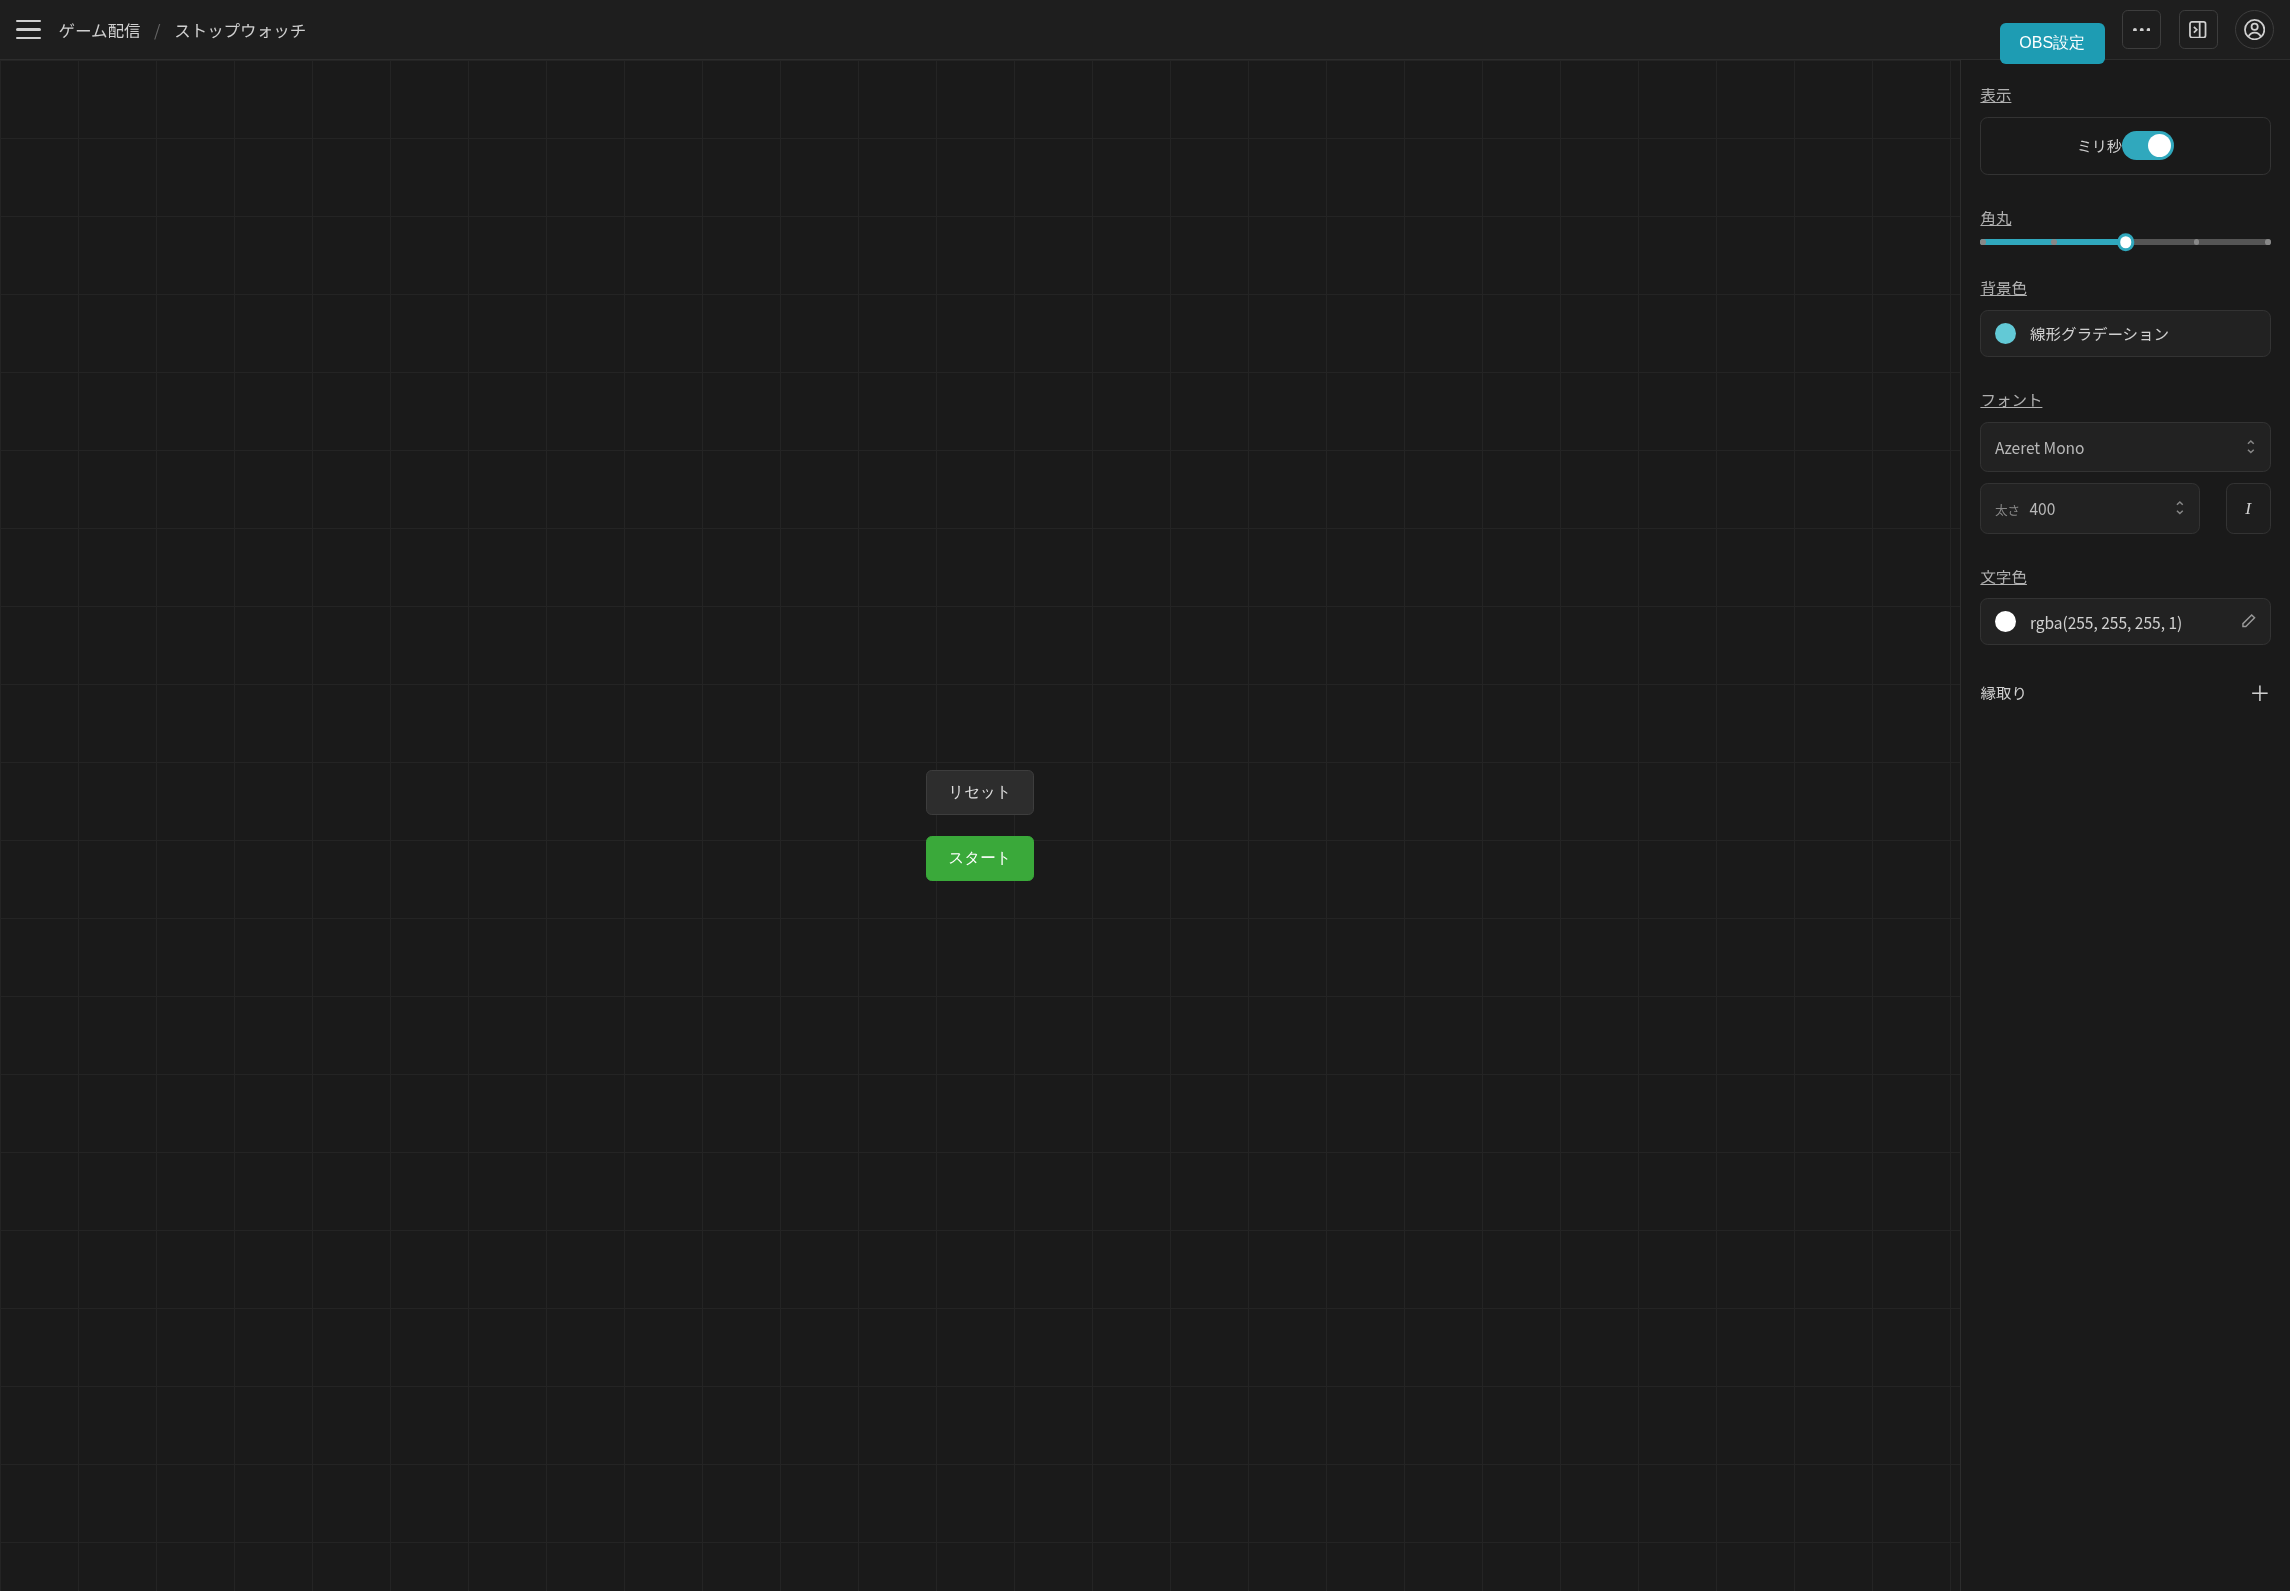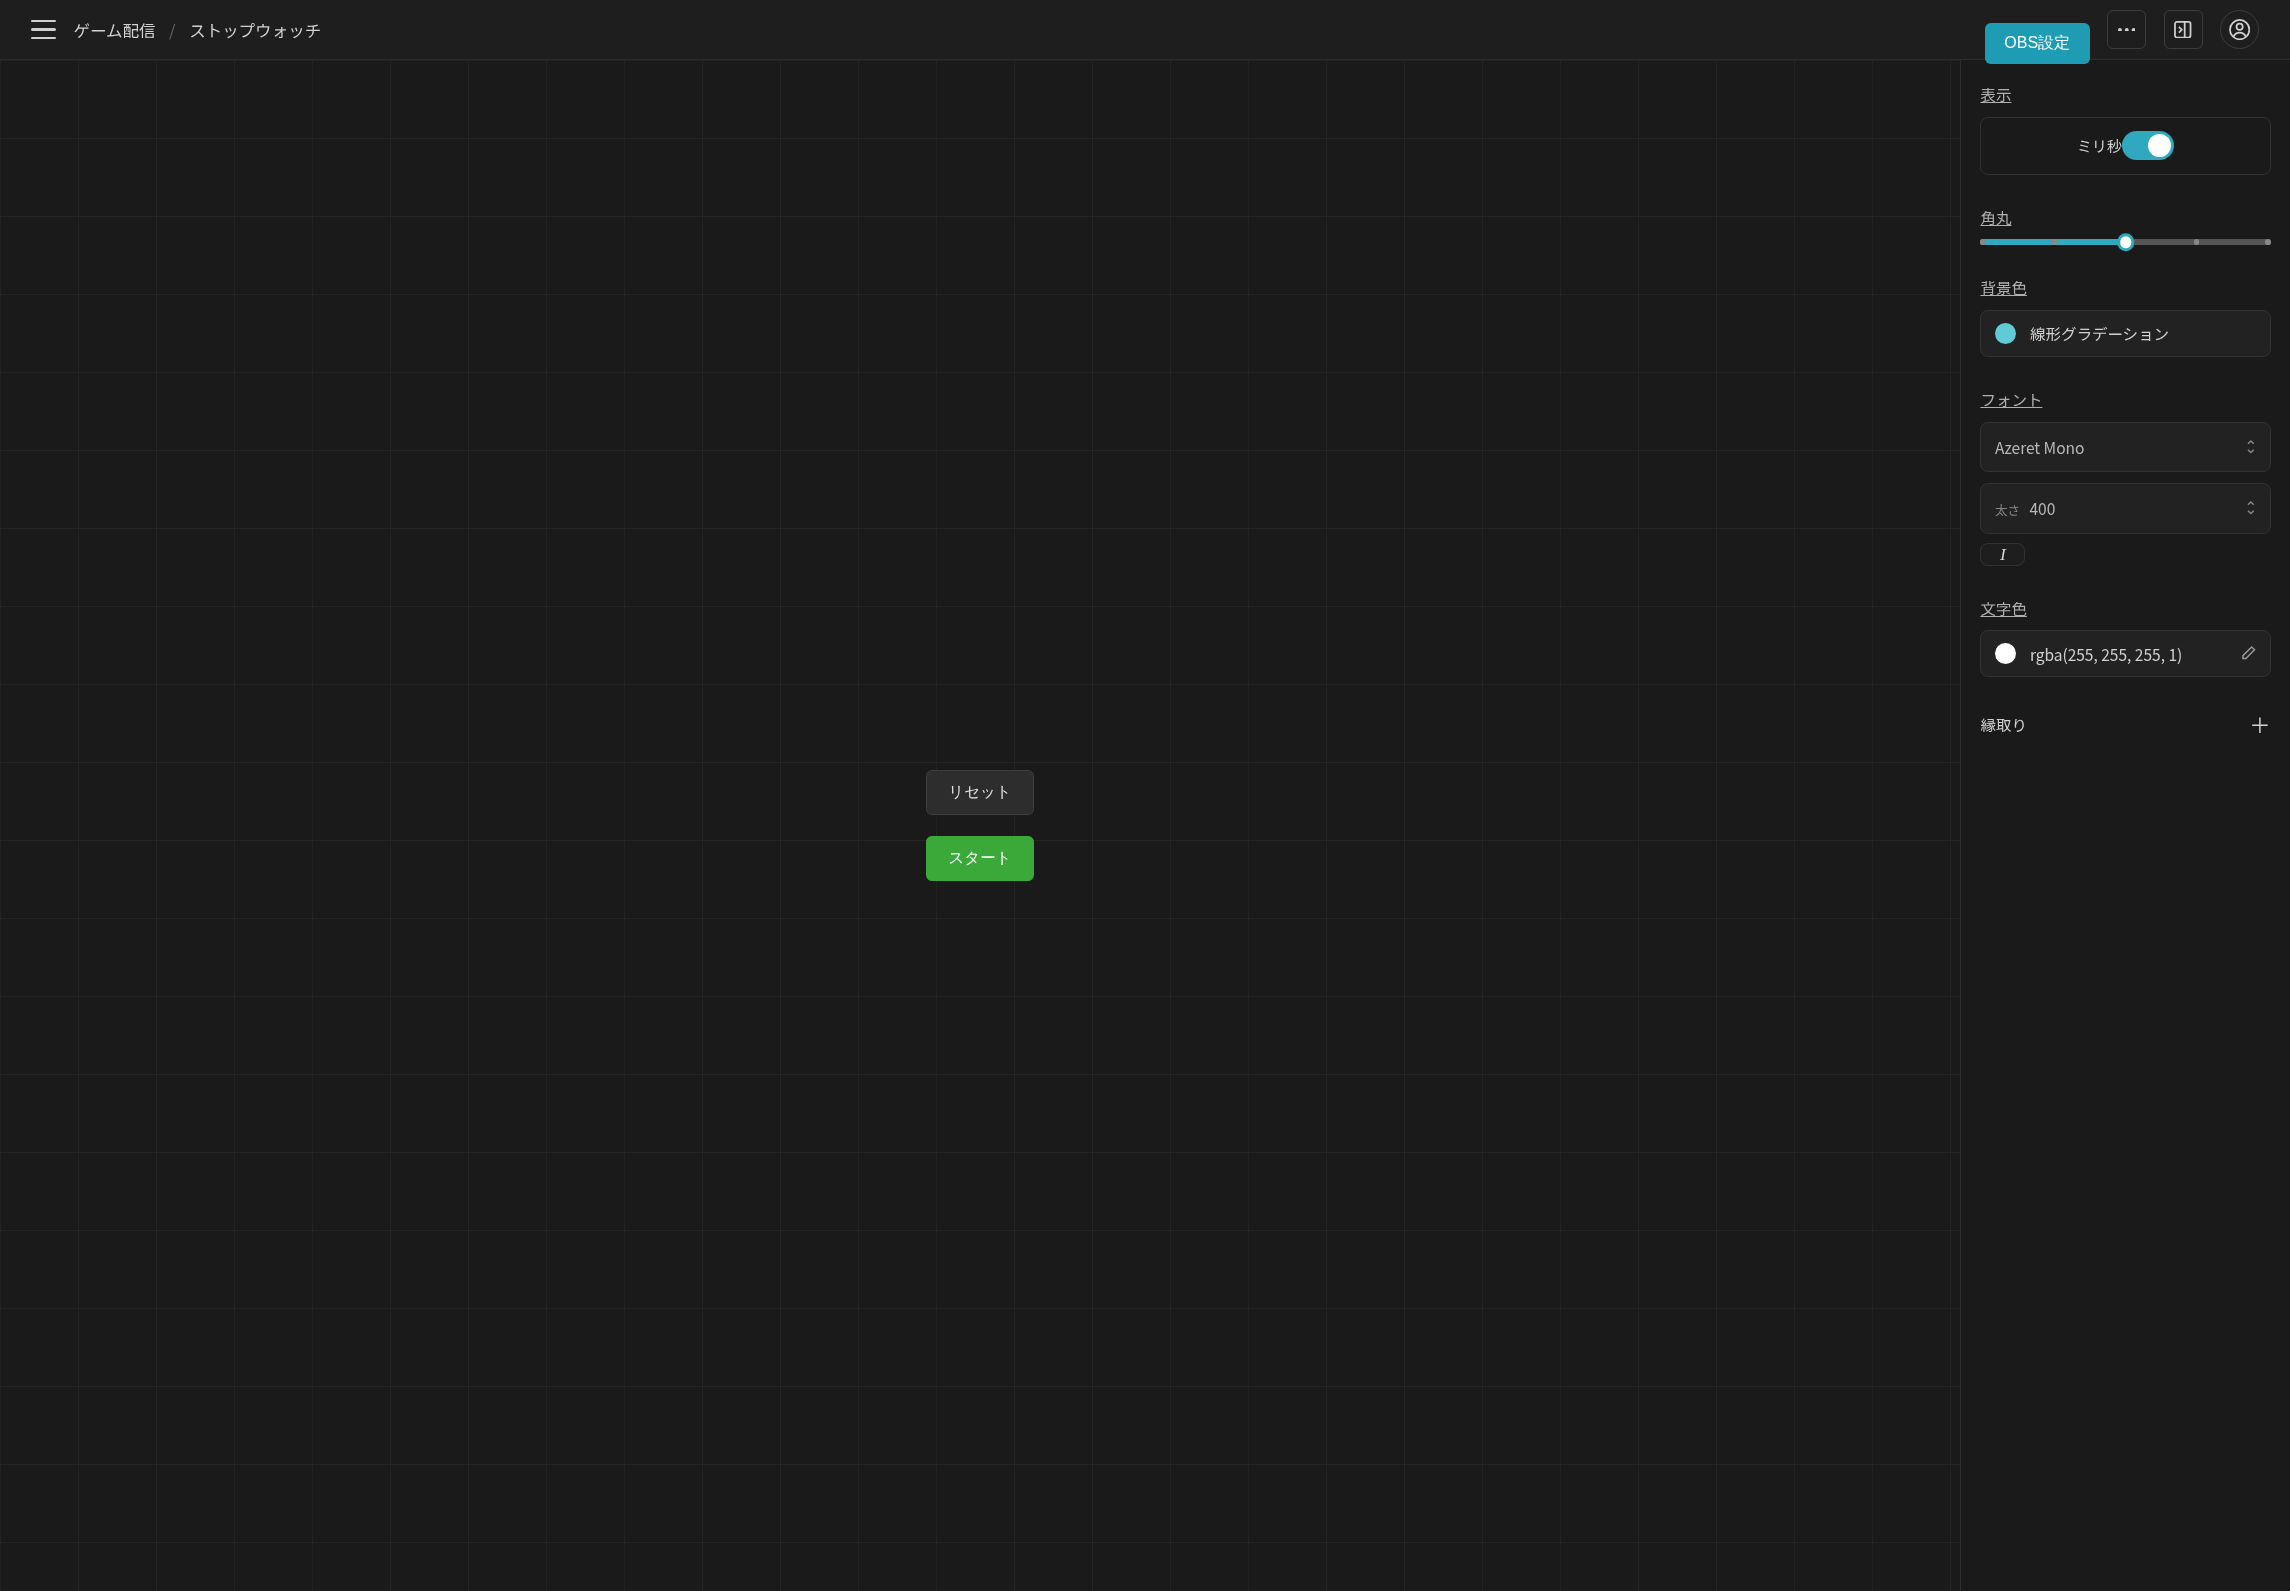--- a/index.html
+++ b/index.html
@@ -15,21 +15,21 @@
   display: flex;
   flex-direction: column;
   height: 100vh;
 }
 .header {
   height: 60px;
   background: #1e1e1e;
   border-bottom: 1px solid #2d2d2d;
   display: flex;
   align-items: center;
-  padding: 0 31px;
+  padding: 0 16px;
   gap: 17.5px;
 }
 .menu-icon {
   width: 25px; height: 19.4px;
   display: flex; flex-direction: column; justify-content: space-between;
   cursor: pointer;
 }
 .menu-icon span { height: 2.4px; background: #d0d0d0; border-radius: 1.9px; }
 .breadcrumb { font-size: 16.5px; display: flex; gap: 13.6px; align-items: center; }
 .breadcrumb .sep { color: #666; }
@@ -162,21 +162,21 @@
   gap: 13.6px;
   font-size: 15.5px;
 }
 .swatch {
   width: 21.3px; height: 21.3px; border-radius: 50%;
 }
 .swatch-teal { background: #62c9d6; }
 .swatch-white { background: #fff; }
 .select-row { justify-content: space-between; color: #b8b8b8; }
 .stepper { font-size: 17.5px; color: #888; }
-.row-pair { display: flex; gap: 9px; flex-direction: column; }
+.row-pair { display: flex; gap: 26px; }
 .row-pair .select-row { flex: 1; }
 .italic-btn {
   width: 45px;
   border: 1px solid #333;
   border-radius: 7.8px;
   background: #1e1e1e;
   color: #d0d0d0;
   font-style: italic;
   font-size: 17.5px;
   font-family: serif;

